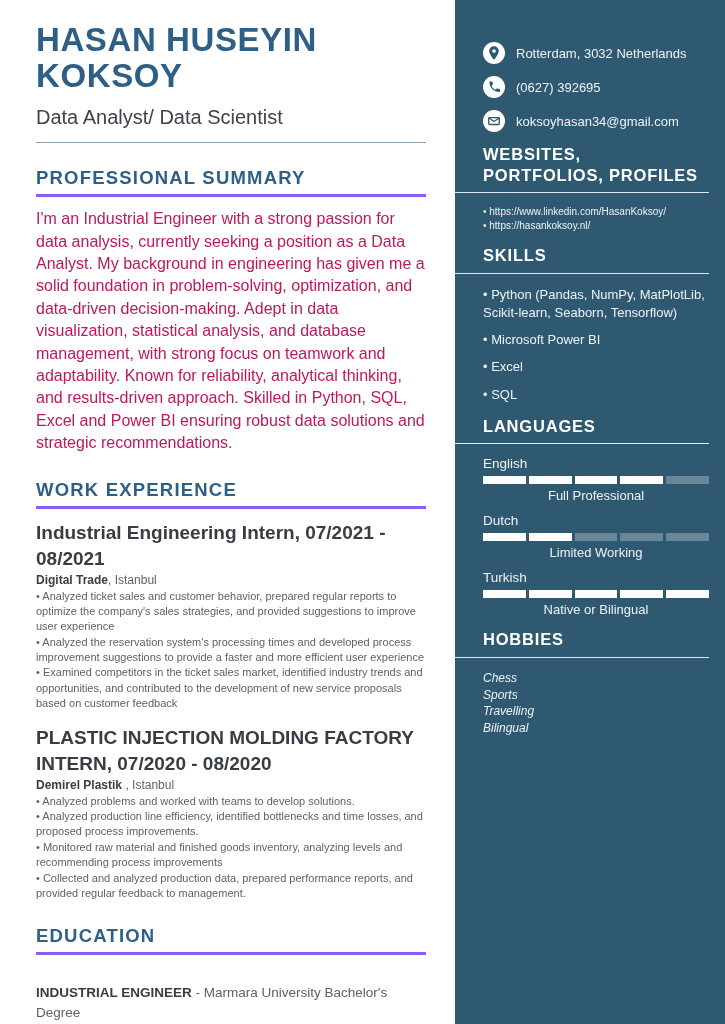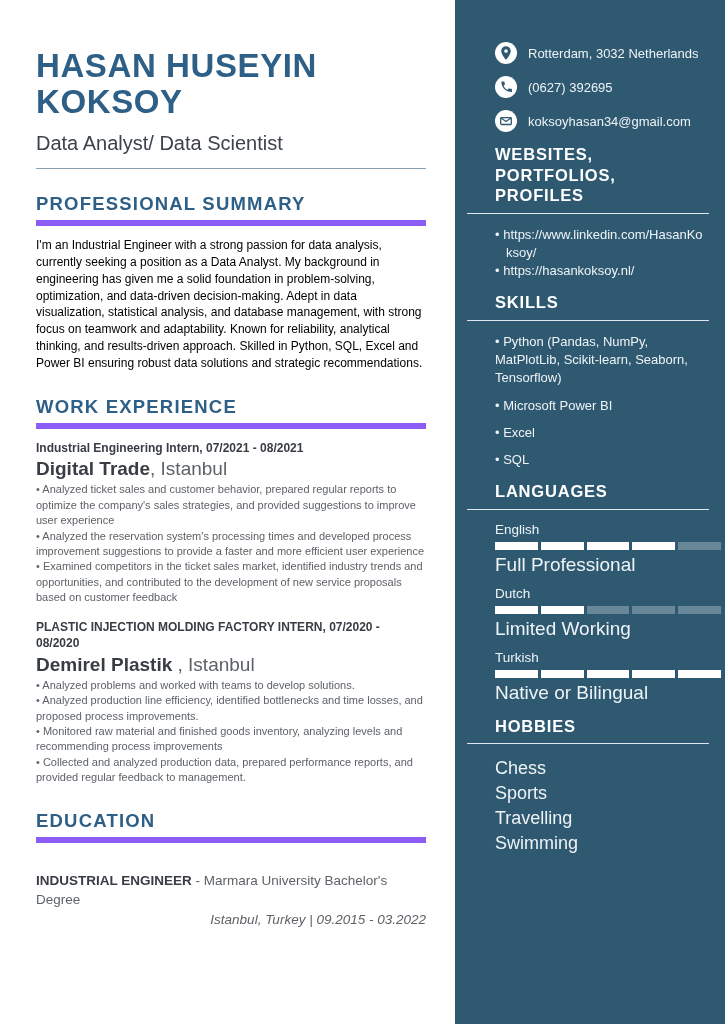--- a/index.html
+++ b/index.html
@@ -1,69 +1,69 @@
 <!DOCTYPE html>
 <html><head>
 <meta charset="utf-8">
 <style>
   * { margin:0; padding:0; box-sizing:border-box; }
   html,body { width:725px; height:1024px; background:#fff; }
   .page { display:flex; width:725px; height:1024px; overflow:hidden;
           font-family:"Liberation Sans", sans-serif; background:#fff; }
 
   
-  .main { width:455px; padding:48px 29px 0 36px; }
+  .main { width:455px; padding:22px 29px 0 36px; }
   .name { color:#2e5f86; font-size:33px; font-weight:800; line-height:1.08;
           letter-spacing:.6px; }
   .subtitle { margin-top:13px; color:#3d434b; font-size:20px; font-weight:400; }
   .header-rule { margin-top:13px; border-top:1.5px solid #8aa2b5; }
 
   .l-section { margin-top:24px; }
   .l-heading { color:#2e5f86; font-size:18.5px; font-weight:800;
                letter-spacing:1.2px; padding-bottom:5px;
-               border-bottom:6px solid #8b5cf6; margin-bottom:11px; }
-  .body-text { color:#000000; font-size:12px; line-height:1.4; }
+               border-bottom:3px solid #8b5cf6; margin-bottom:11px; }
+  .body-text { color:#be185d; font-size:16px; line-height:1.4; }
 
   .job { margin-bottom:13px; }
-  .job-title { color:#383d44; font-weight:700; font-size:12px; line-height:1.38; }
-  .company-line { font-size:19px; line-height:1.38; color:#5d6268; }
+  .job-title { color:#383d44; font-weight:700; font-size:19px; line-height:1.38; }
+  .company-line { font-size:12px; line-height:1.38; color:#5d6268; }
   .company-line b { color:#383d44; font-weight:700; }
   .bullet { color:#5d6268; font-size:11px; line-height:1.4; }
   .bullet::before { content:"\2022  "; }
 
   .edu-line1 { font-size:13.5px; line-height:1.45; color:#5d6268;margin-top:28px; }
   .edu-line1 b { color:#383d44; font-weight:800; }
   .edu-dates { font-size:13.5px; line-height:1.45; color:#5d6268; font-style:italic;text-align:right; }
 
   
   .sidebar { width:270px; background:#2e5971; color:#eef3f6;
-             padding:42px 16px 0 40px; }
+             padding:42px 16px 0 28px; }
   .contact-row { display:flex; align-items:center; margin-bottom:12px; }
   .contact-icon { width:22px; height:22px; flex:0 0 22px; margin-right:11px; }
   .contact-text { font-size:13px; }
 
   .sb-section { margin-top:12px; }
   .sb-heading { font-size:16.5px; font-weight:800; letter-spacing:.8px; color:#fff;
                 line-height:1.25; padding-bottom:7px; margin-left:-28px;
                 padding-left:28px; border-bottom:1.5px solid #dfe8ee;
                 margin-bottom:12px; }
-  .link-item { font-size:13px; line-height:1.4; padding-left:11px;
+  .link-item { font-size:10px; line-height:1.4; padding-left:11px;
                text-indent:-11px; word-break:break-all; }
   .link-item::before { content:"\2022  "; }
   .skill-item { font-size:13px; line-height:1.4; margin-bottom:9px; }
   .skill-item::before { content:"\2022  "; }
 
   .lang-item { margin-bottom:10px; }
   .lang-name { font-size:13.5px; margin-bottom:5px; }
   .lang-bar { display:flex; gap:3px; width:226px; }
   .lang-bar .seg { height:8px; flex:1; background:rgba(255,255,255,.28); }
   .lang-bar .seg.fill { background:#ffffff; }
-  .lang-level { font-size:19px; margin-top:4px; }
-
-  .hobby-item { font-size:18px; line-height:1.38; }
+  .lang-level { font-size:13px; margin-top:4px;text-align:center; }
+
+  .hobby-item { font-size:12px; line-height:1.38;font-style:italic; }
 </style>
 </head>
 <body>
 
 <div class="page">
 
   <div class="main">
 
     <div class="name">HASAN HUSEYIN KOKSOY</div>
     <div class="subtitle">Data Analyst/ Data Scientist</div>
@@ -186,17 +186,17 @@
           </div>
         <div class="lang-level">Native or Bilingual</div>
       </div>
     </div>
 
     <div class="sb-section">
       <div class="sb-heading">HOBBIES</div>
       <div class="hobby-item">Chess</div>
       <div class="hobby-item">Sports</div>
       <div class="hobby-item">Travelling</div>
-      <div class="hobby-item">Swimming</div>
+      <div class="hobby-item">Bilingual</div>
     </div>
 
   </div>
 </div>
 
 </body></html>

